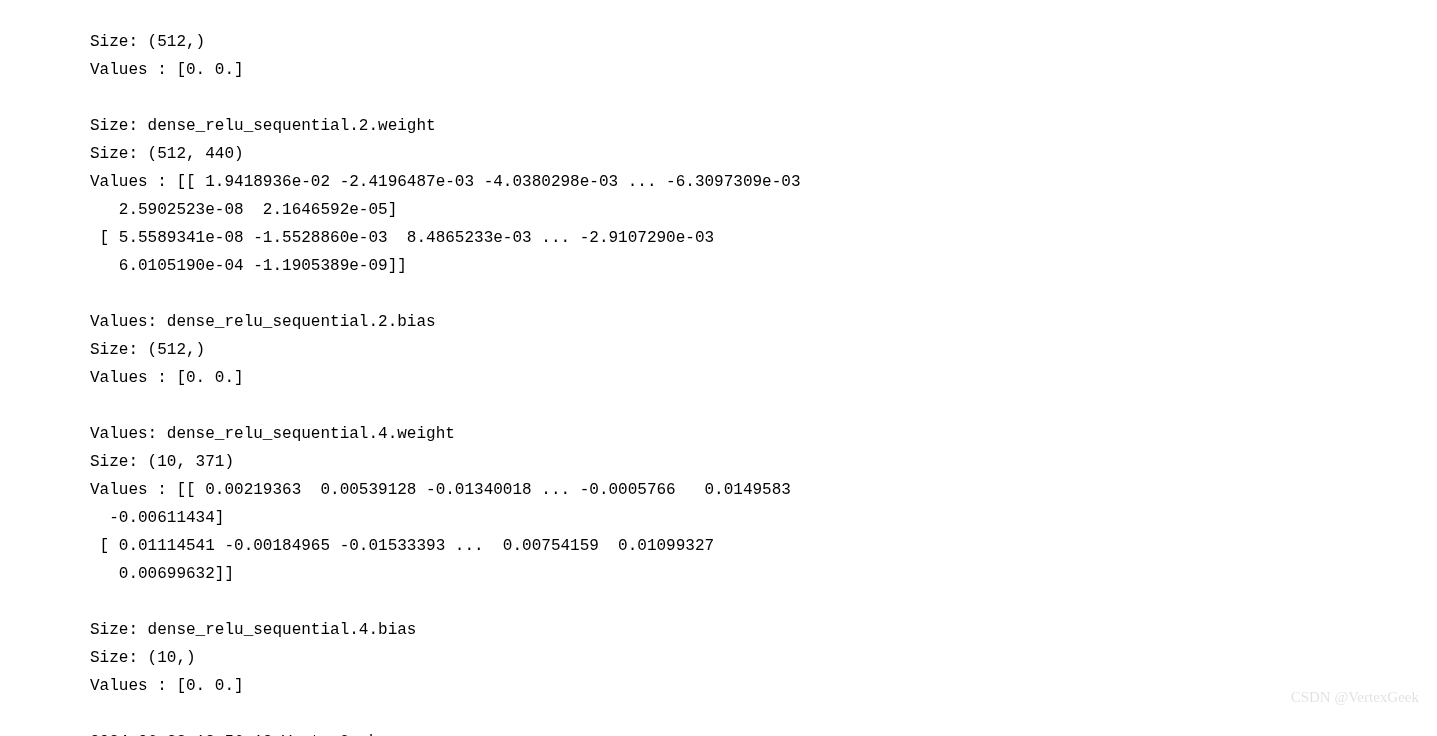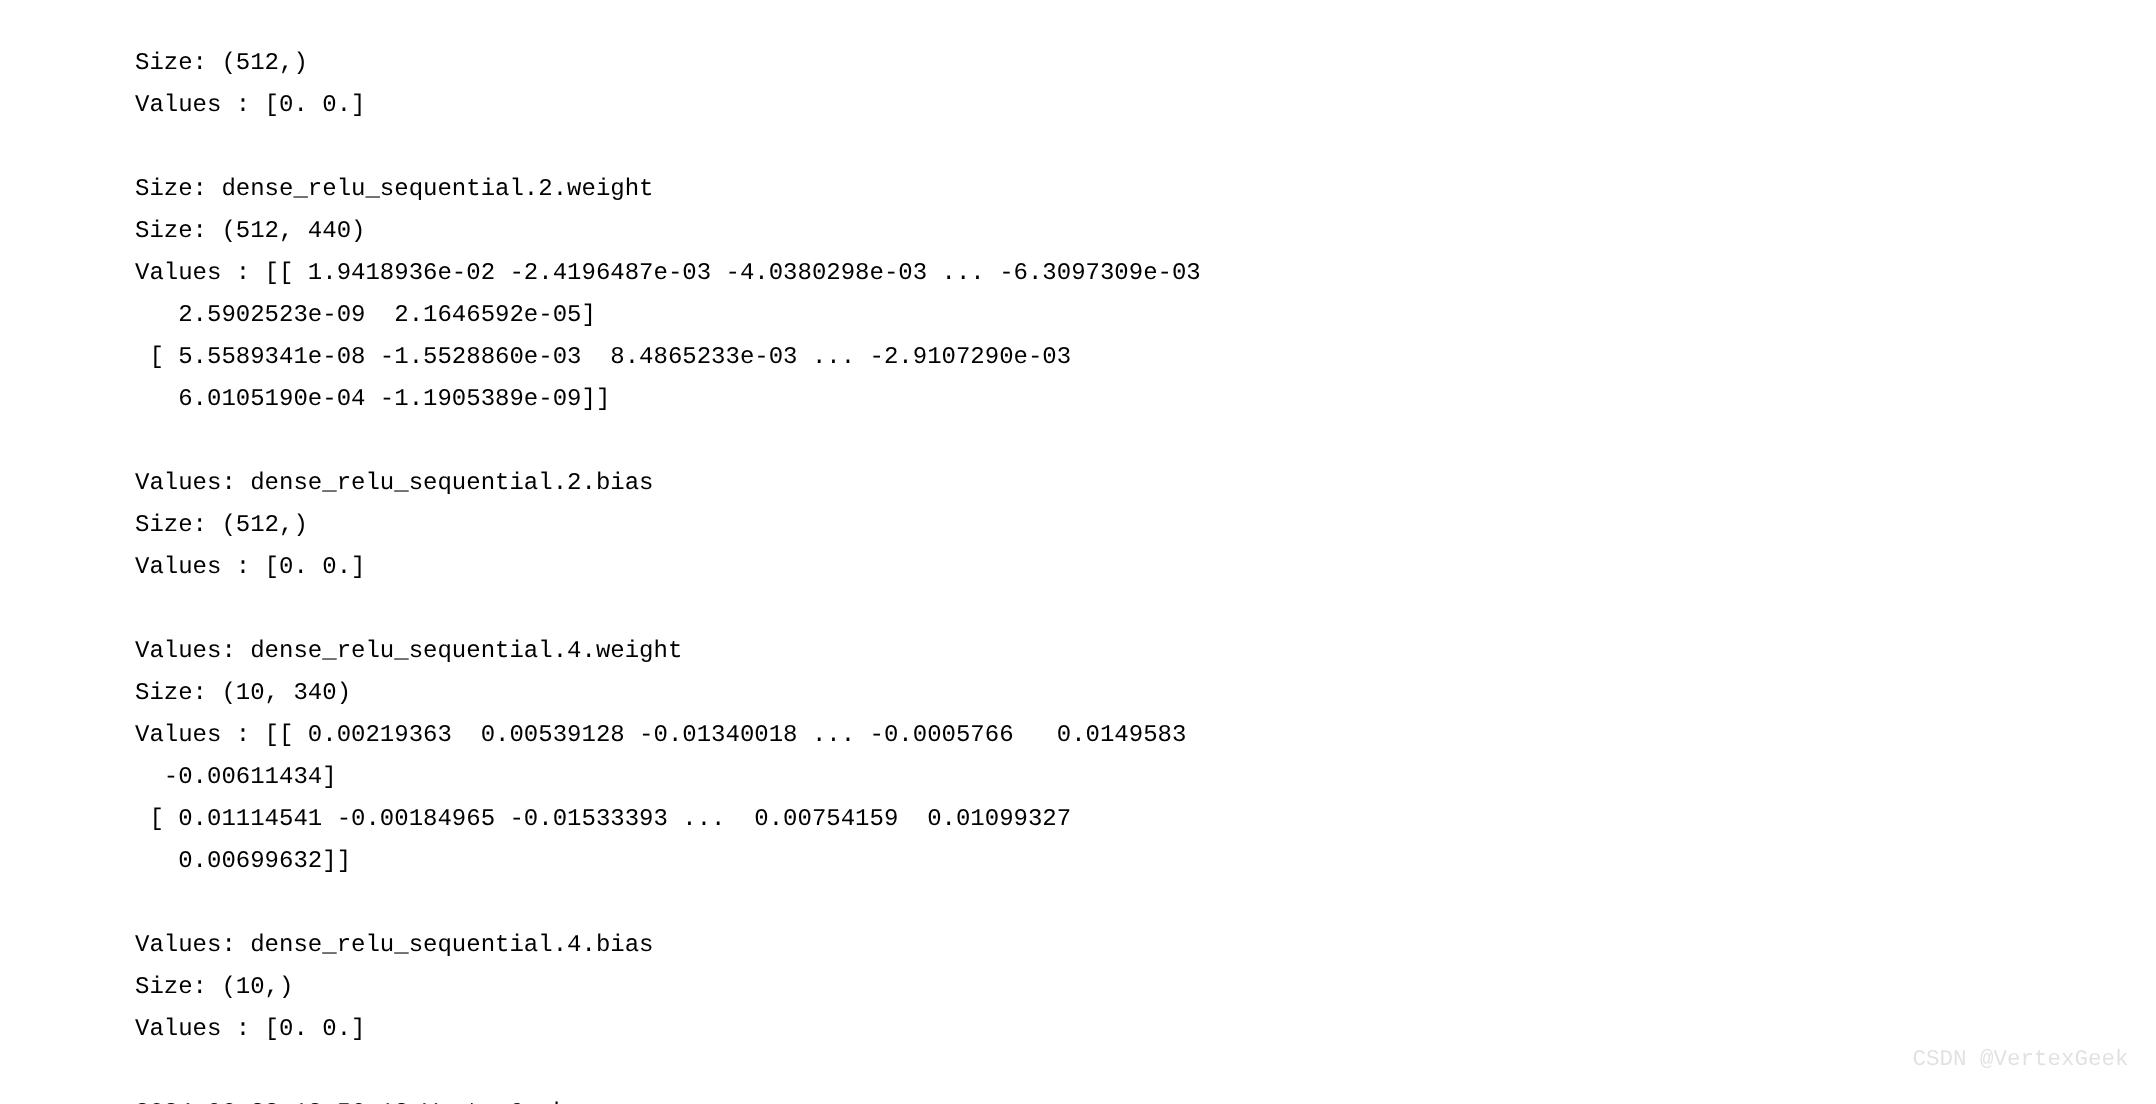--- a/index.html
+++ b/index.html
@@ -19,53 +19,53 @@
       height: 736px;
       overflow: hidden;
     }
     .content {
       padding-left: 90px;
       padding-top: 0px;
       white-space: pre;
     }
     .watermark {
       position: absolute;
-      bottom: 16px;
+      bottom: 26px;
       right: 18px;
       color: rgba(0,0,0,0.12);
-      font-family: Liberation Mono, monospace;
+      font-family: Liberation Serif, serif;
       font-size: 15px;
       pointer-events: none;
     }
   </style>
 </head>
 <body>
 
 <div class="content">
 <span>Size: (512,)</span>
 <span>Values : [0. 0.]</span>
 <span></span>
 <span>Size: dense_relu_sequential.2.weight</span>
 <span>Size: (512, 440)</span>
 <span>Values : [[ 1.9418936e-02 -2.4196487e-03 -4.0380298e-03 ... -6.3097309e-03</span>
-<span>   2.5902523e-09  2.1646592e-05]</span>
+<span>   2.5902523e-08  2.1646592e-05]</span>
 <span> [ 5.5589341e-08 -1.5528860e-03  8.4865233e-03 ... -2.9107290e-03</span>
 <span>   6.0105190e-04 -1.1905389e-09]]</span>
 <span></span>
 <span>Values: dense_relu_sequential.2.bias</span>
 <span>Size: (512,)</span>
 <span>Values : [0. 0.]</span>
 <span></span>
 <span>Values: dense_relu_sequential.4.weight</span>
-<span>Size: (10, 340)</span>
+<span>Size: (10, 371)</span>
 <span>Values : [[ 0.00219363  0.00539128 -0.01340018 ... -0.0005766   0.0149583</span>
 <span>  -0.00611434]</span>
 <span> [ 0.01114541 -0.00184965 -0.01533393 ...  0.00754159  0.01099327</span>
 <span>   0.00699632]]</span>
 <span></span>
-<span>Values: dense_relu_sequential.4.bias</span>
+<span>Size: dense_relu_sequential.4.bias</span>
 <span>Size: (10,)</span>
 <span>Values : [0. 0.]</span>
 <span></span>
 <span>2024-06-23 12:56:13 VertexGeek</span>
 </div>
 
 <div class="watermark">CSDN @VertexGeek</div>
 
 </body></html>

